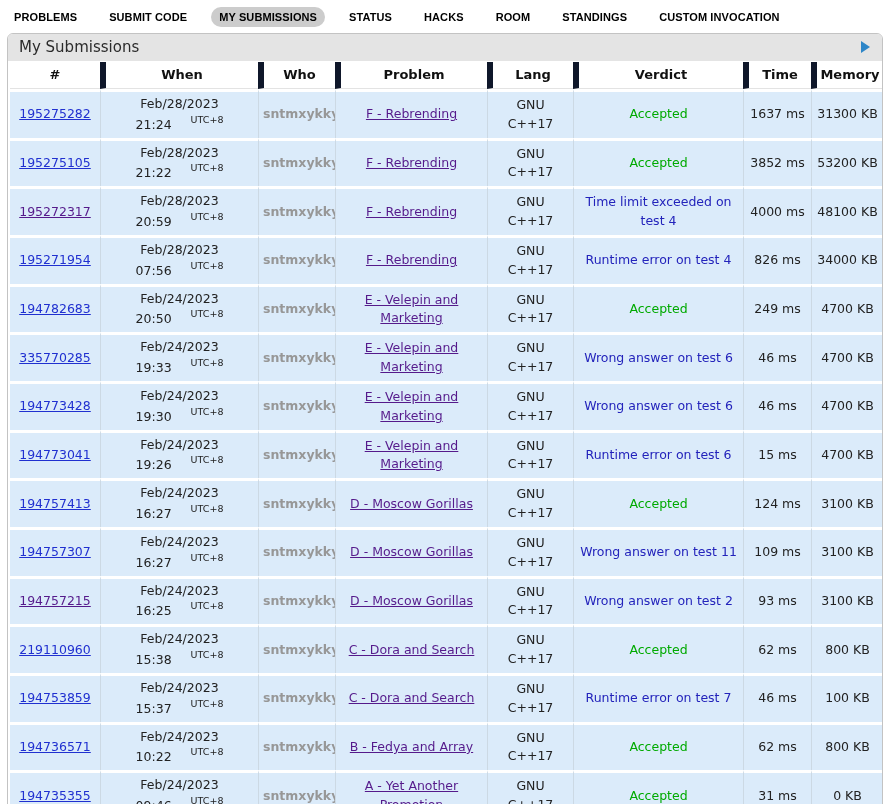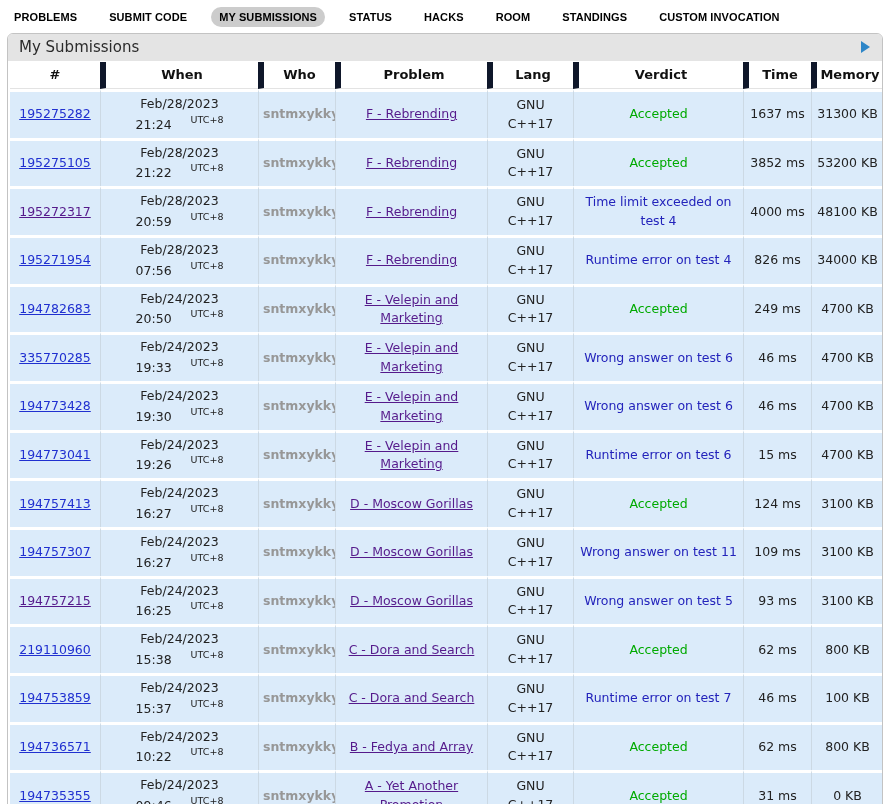--- a/index.html
+++ b/index.html
@@ -279,21 +279,21 @@
           </tr>
           <tr>
             <td class="c0"><a class="id-link visited">194757215</a></td>
             <td class="c1">
               <div class="when-date">Feb/24/2023</div>
               <div class="when-time"><span>16:25</span><sup>UTC+8</sup></div>
             </td>
             <td class="c2"><a class="who-link">sntmxykky</a></td>
             <td class="c3"><a class="problem-link">D - Moscow Gorillas</a></td>
             <td class="c4"><span>GNU C++17</span></td>
-            <td class="c5"><span class="verdict-rejected">Wrong answer on test 5</span></td>
+            <td class="c5"><span class="verdict-rejected">Wrong answer on test 2</span></td>
             <td class="c6"><span>93 ms</span></td>
             <td class="c7"><span>3100 KB</span></td>
           </tr>
           <tr>
             <td class="c0"><a class="id-link">219110960</a></td>
             <td class="c1">
               <div class="when-date">Feb/24/2023</div>
               <div class="when-time"><span>15:38</span><sup>UTC+8</sup></div>
             </td>
             <td class="c2"><a class="who-link">sntmxykky</a></td>

